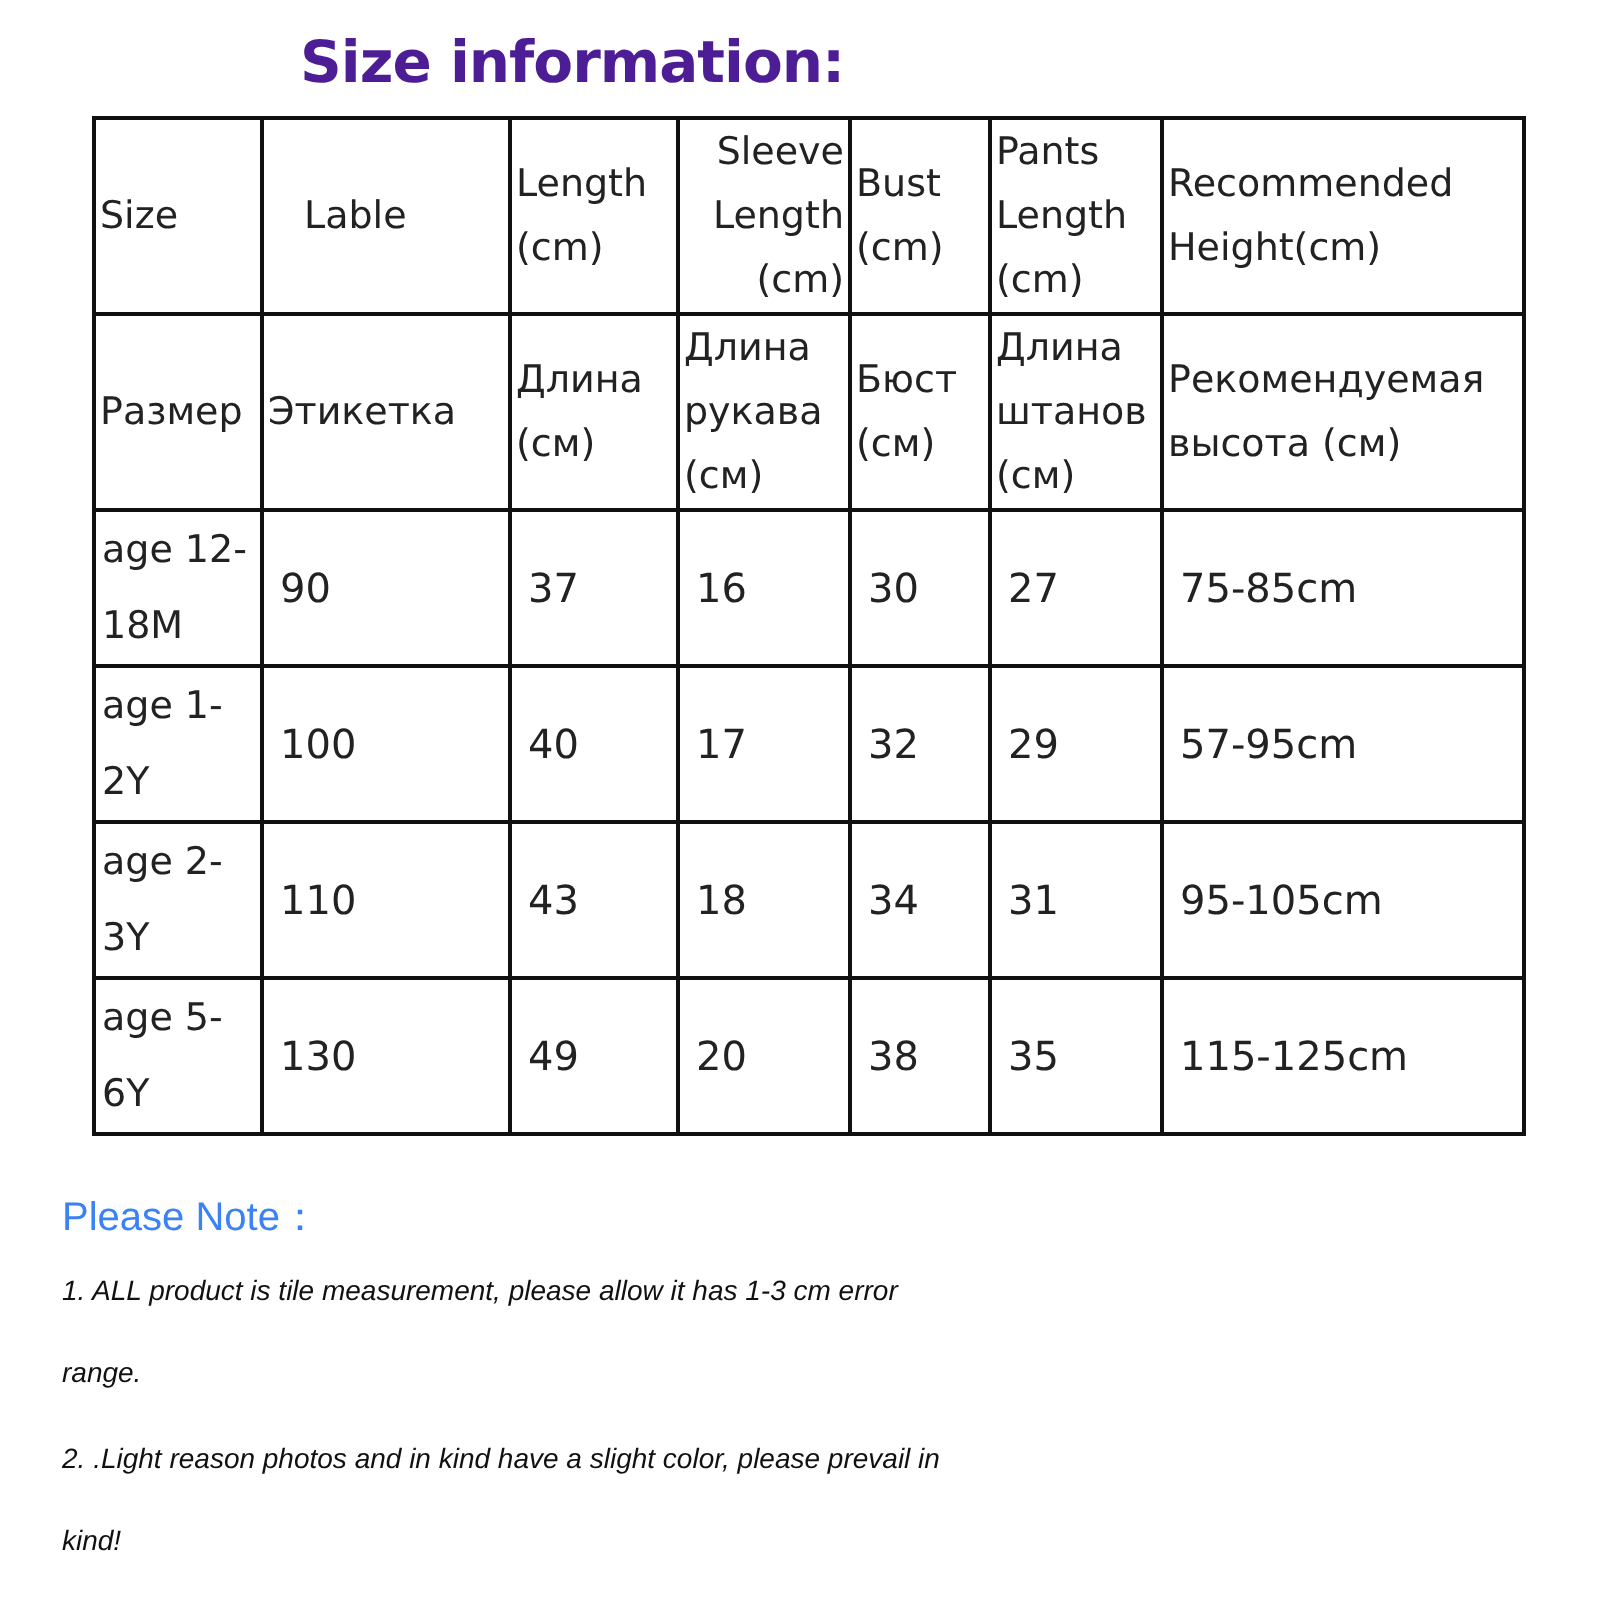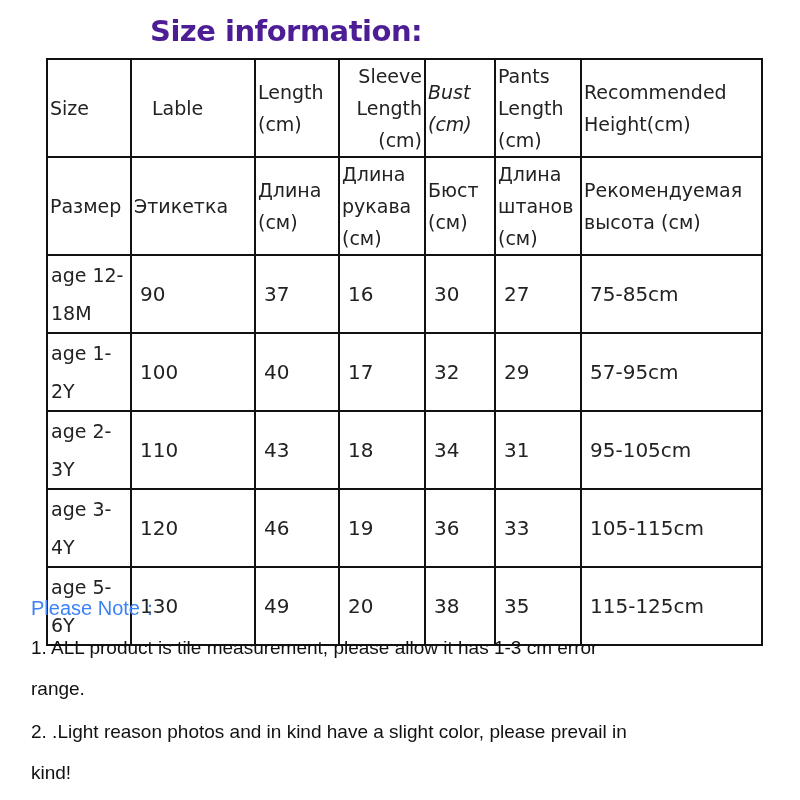--- a/index.html
+++ b/index.html
@@ -6,27 +6,27 @@
   body { width: 800px; height: 800px; position: relative; overflow: hidden; font-family: "DejaVu Sans", sans-serif; color: #111; }
   .title { position: absolute; left: 150px; top: 14px; font-size: 29px; font-weight: bold; letter-spacing: -0.5px; color: #4c1d95; }
   table.size-table { position: absolute; left: 46px; top: 58px; border-collapse: collapse; table-layout: fixed; width: 693px; }
   .size-table td { border: 2px solid #111; font-size: 19px; line-height: 32px; vertical-align: middle; padding: 0 2px; text-align: left; color: #222; overflow: hidden; white-space: normal; }
   .size-table tr.hdr td { height: 95px; }
   .size-table tr.data td { height: 64px; }
   .size-table td.c-size { width: 78px; }
   .size-table td.c-lable { width: 100px; padding-left: 20px; }
   .size-table td.c-len { width: 78px; }
   .size-table td.c-slv { width: 80px; text-align: right; }
-  .size-table td.c-bust { width: 64px; font-style: italic; }
+  .size-table td.c-bust { width: 64px; }
   .size-table td.c-pants { width: 80px; }
   .size-table td.c-rec { width: 175px; margin-top: 14px; }
   .size-table td.data-cell { padding-left: 8px; font-size: 20px; }
   .size-table td.size-cell { line-height: 38px; padding-left: 3px; }
   .note-head { position: absolute; left: 31px; top: 595px; font-family: Liberation Sans, sans-serif; font-size: 20px; color: #3b82f6; }
-  .note { position: absolute; left: 31px; font-family: "Liberation Sans", sans-serif; font-size: 19px; color: #111; width: 760px; }
+  .note { position: absolute; left: 31px; font-family: "Liberation Sans", sans-serif; font-size: 14px; color: #111; width: 760px; font-style: italic; }
   .note-1 { top: 637px; }
   .note-1b { top: 678px; }
   .note-2 { top: 721px; }
   .note-2b { top: 762px; }
 </style>
 </head>
 <body>
 
 <div class="title">Size information:</div>
 
@@ -71,29 +71,20 @@
   <tr class="data">
     <td class="size-cell">age 2-3Y</td>
     <td class="data-cell">110</td>
     <td class="data-cell">43</td>
     <td class="data-cell">18</td>
     <td class="data-cell">34</td>
     <td class="data-cell">31</td>
     <td class="data-cell">95-105cm</td>
   </tr>
   <tr class="data">
-    <td class="size-cell">age 3-4Y</td>
-    <td class="data-cell">120</td>
-    <td class="data-cell">46</td>
-    <td class="data-cell">19</td>
-    <td class="data-cell">36</td>
-    <td class="data-cell">33</td>
-    <td class="data-cell">105-115cm</td>
-  </tr>
-  <tr class="data">
     <td class="size-cell">age 5-6Y</td>
     <td class="data-cell">130</td>
     <td class="data-cell">49</td>
     <td class="data-cell">20</td>
     <td class="data-cell">38</td>
     <td class="data-cell">35</td>
     <td class="data-cell">115-125cm</td>
   </tr>
 </tbody>
   </table>

